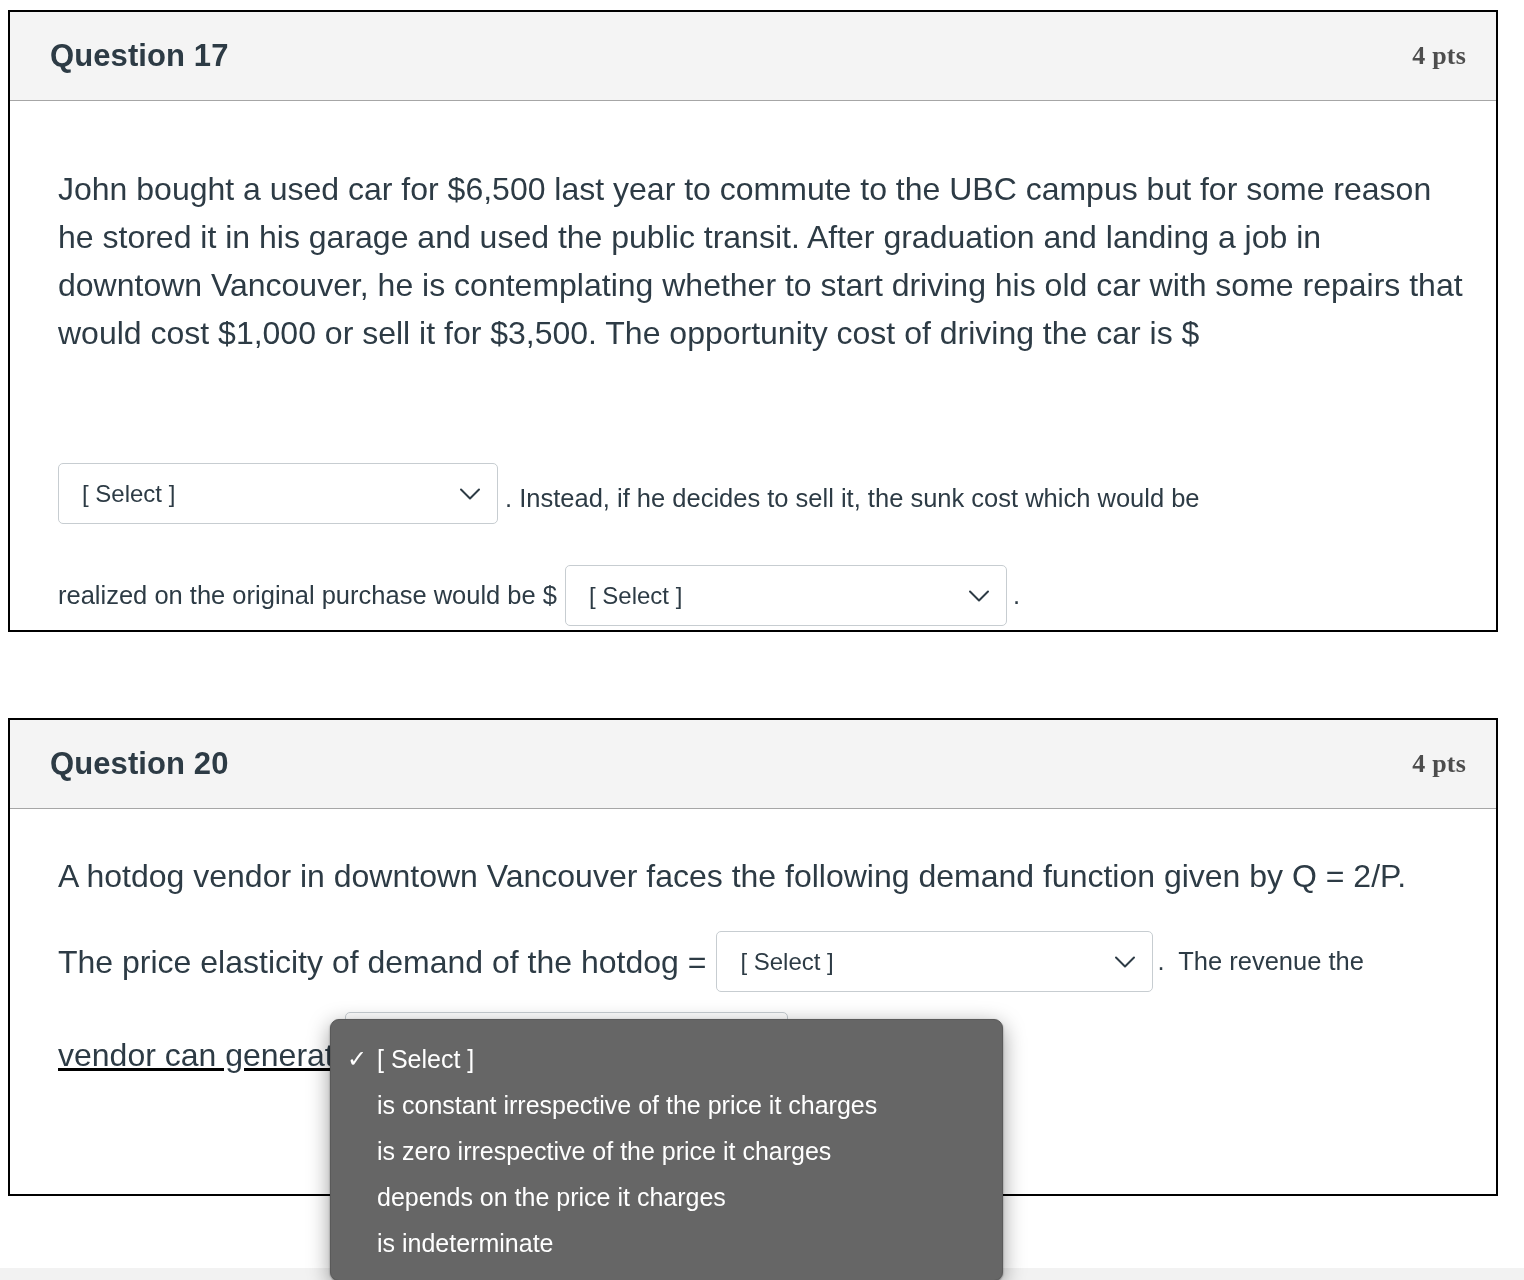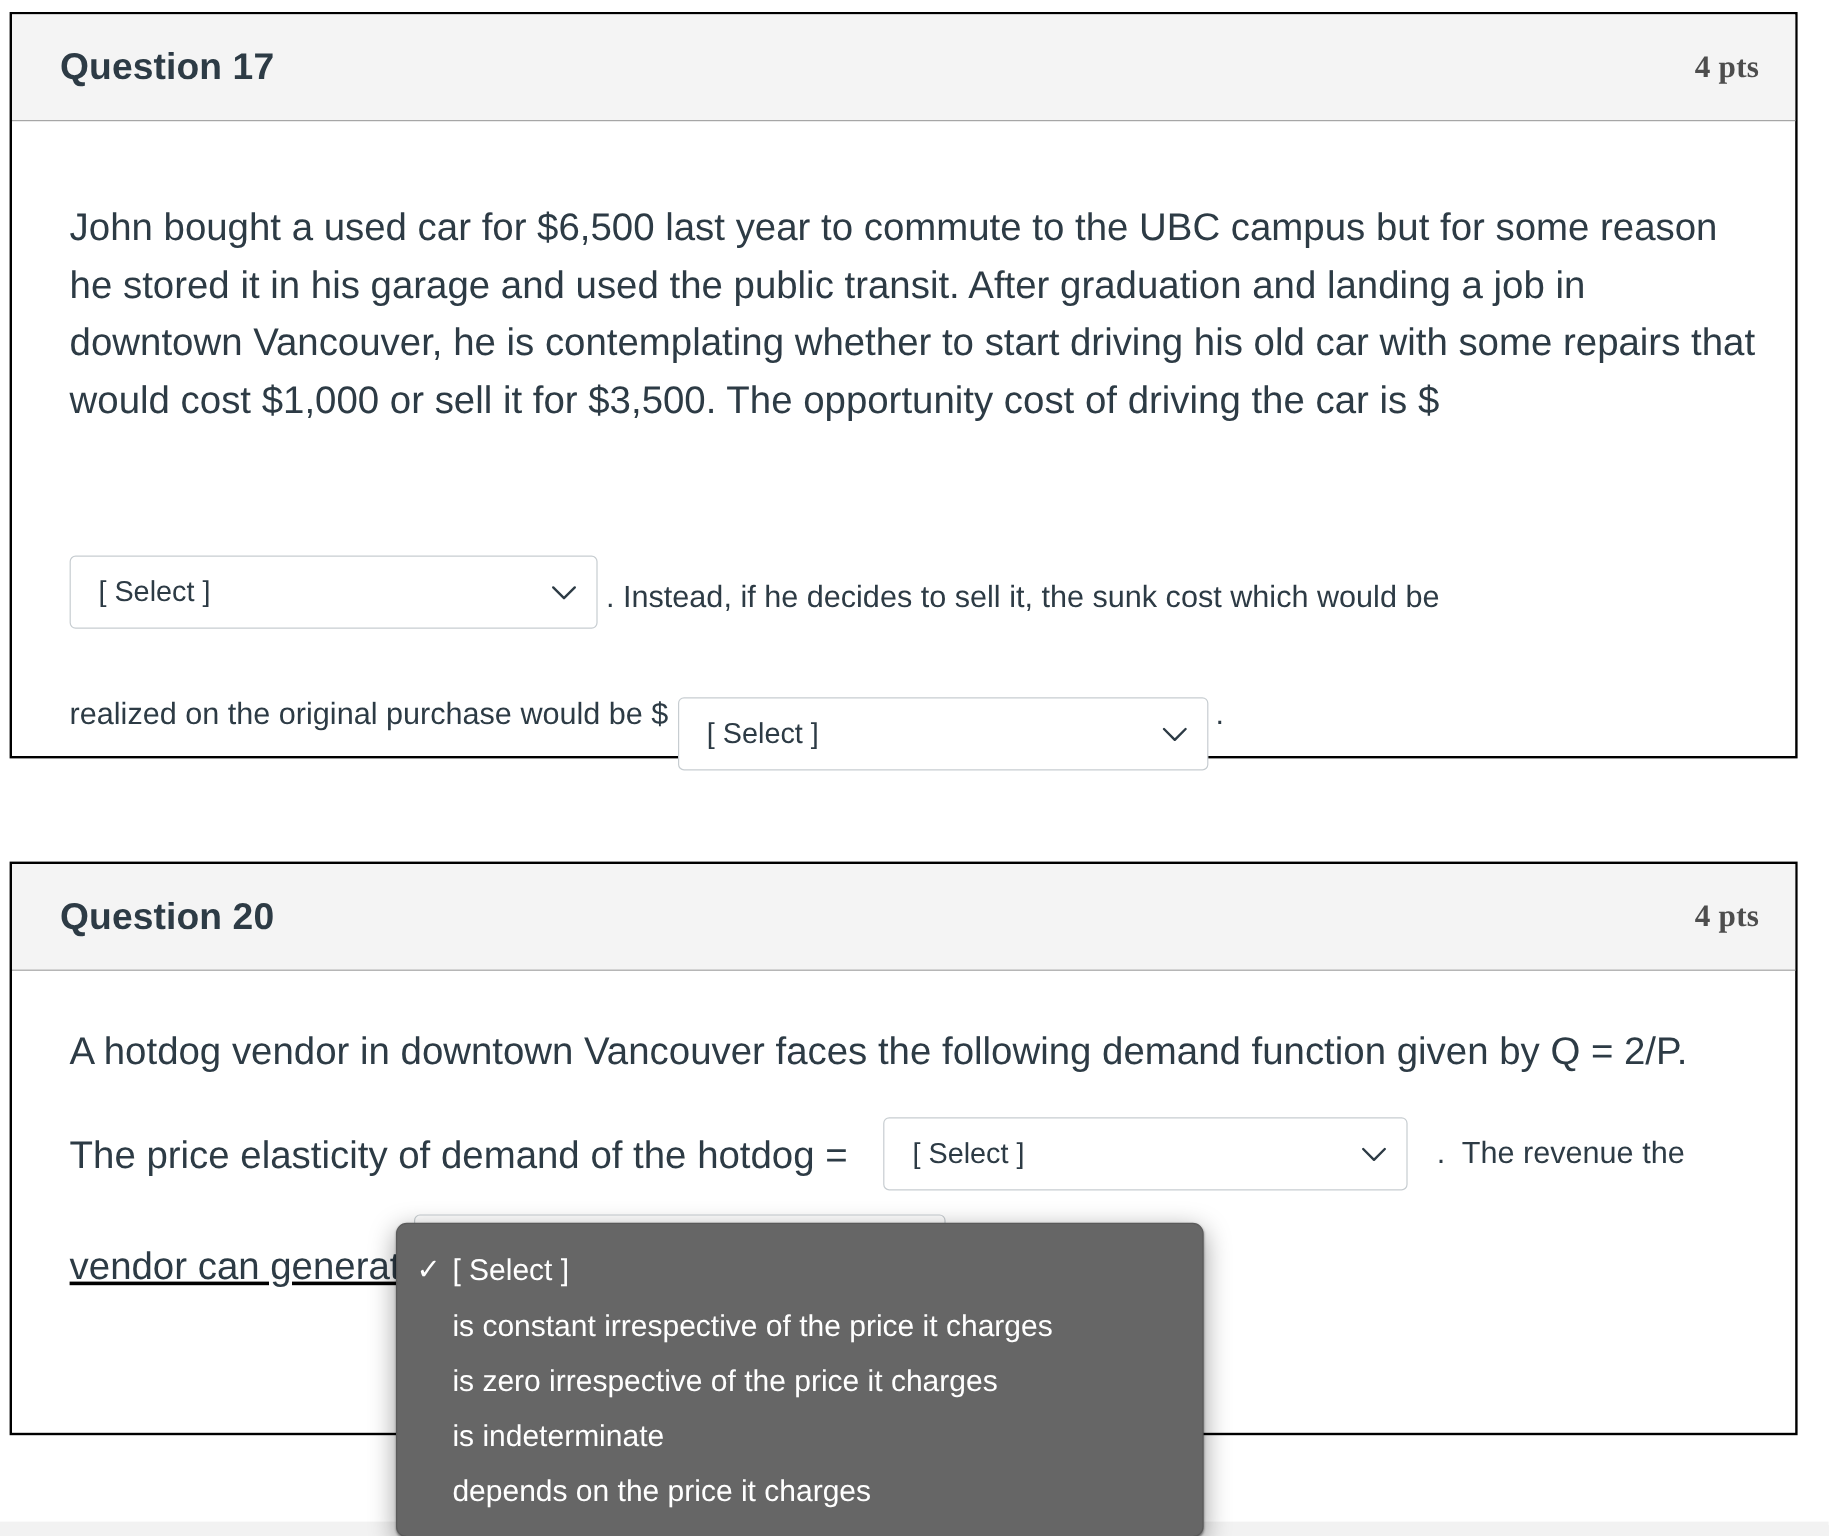--- a/index.html
+++ b/index.html
@@ -77,21 +77,20 @@
     left: 48px;
     top: 43px;
     width: 1400px;
   }
   #q18-line2 {
     position: absolute;
     left: 48px;
     top: 122px;
     display: flex;
     align-items: center;
-    gap: 20px;
   }
   #q18-line3 {
     position: absolute;
     left: 48px;
     top: 222px;
     display: flex;
     align-items: center;
     text-decoration: underline;
   }
 
@@ -151,22 +150,23 @@
     top: 373px;
     font-size: 25.5px;
     color: #2d3b45;
     line-height: 48px;
     white-space: nowrap;
     text-align: right;
   }
   #q17-line-realized {
     position: absolute;
     left: 48px;
-    top: 480px;
-    display: flex;
+    top: 464px;
+    display: flex;
+    align-items: center;
     font-size: 25.5px;
     color: #2d3b45;
   }
 
   .tail-text {
     font-size: 25.5px;
     color: #2d3b45;
     white-space: pre;
   }
 
@@ -314,25 +314,25 @@
       <span class="dd-label">is constant irrespective of the price it charges</span>
     </div>
 
     <div class="dd-item">
       <span class="dd-check empty">&nbsp;</span>
       <span class="dd-label">is zero irrespective of the price it charges</span>
     </div>
 
     <div class="dd-item">
       <span class="dd-check empty">&nbsp;</span>
+      <span class="dd-label">depends on the price it charges</span>
+    </div>
+
+    <div class="dd-item">
+      <span class="dd-check empty">&nbsp;</span>
       <span class="dd-label">is indeterminate</span>
     </div>
 
-    <div class="dd-item">
-      <span class="dd-check empty">&nbsp;</span>
-      <span class="dd-label">depends on the price it charges</span>
-    </div>
-
   </div>
 
   <div class="bottom-strip"></div>
 
 </div>
 
 </body></html>

